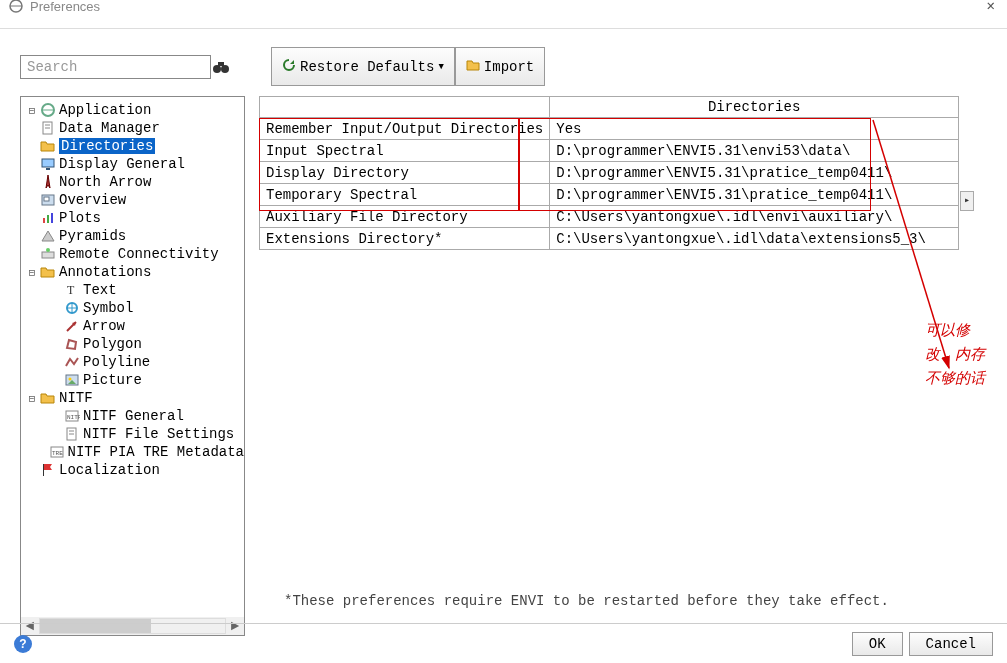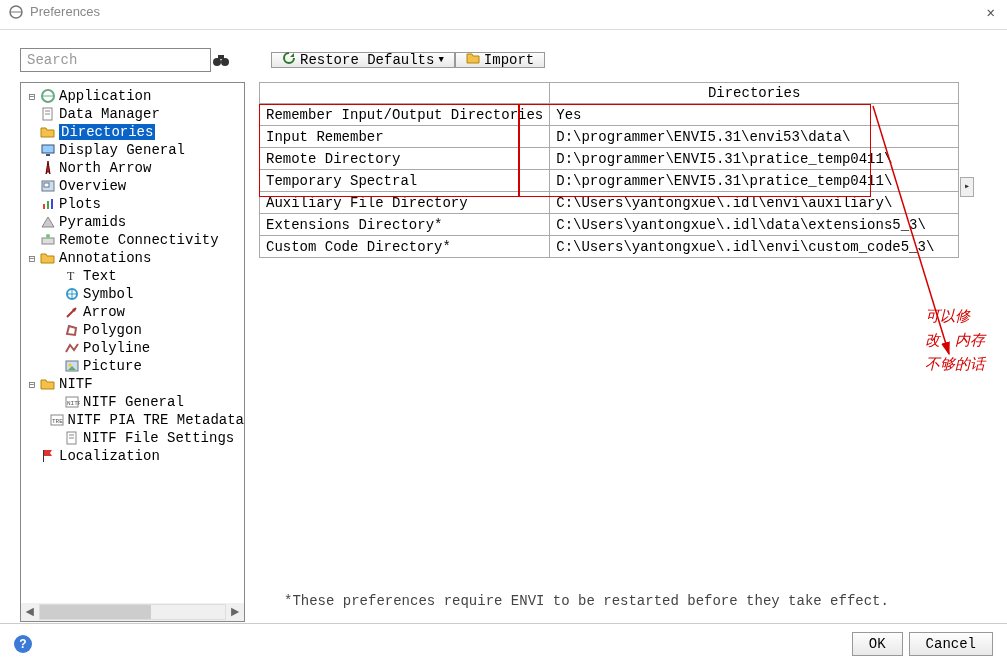--- a/index.html
+++ b/index.html
@@ -7,24 +7,24 @@
     margin: 0;
     font-family: "SimSun", "Courier New", monospace;
     font-size: 13px;
     background: #fff;
     width: 1007px;
     height: 663px;
     overflow: hidden;
     position: relative;
   }
   .titlebar {
-    height: 30px;
+    height: 16px;
     display: flex;
-    align-items: flex-start;
-    padding: 4px 8px;
+    align-items: flex-end;
+    padding: 14px 8px;
     border-bottom: 1px solid #ddd;
     background: #fff;
     color: #888;
   }
   .titlebar .app-icon {
     width: 16px; height: 16px; margin-right: 6px;
     display:inline-flex;align-items:center;justify-content:center;
   }
   .titlebar .title { flex:1; font-family: "Microsoft YaHei", sans-serif; font-size:13px; }
   .titlebar .close { font-size:14px; color:#555; padding:0 4px; cursor:default;}
@@ -47,21 +47,21 @@
     display:inline-flex;align-items:center;justify-content:center;
   }
   .btn {
     border:1px solid #999;
     background:linear-gradient(#fdfdfd,#e9e9e9);
     padding:3px 10px;
     display:inline-flex;align-items:center;gap:4px;
     font-family: "SimSun","Courier New",monospace;
     font-size:14px;
     cursor:default;
-    height:16px;
+    height:39px;
   }
   .btn .tri { font-size:9px; }
   .body {
     display:flex;
     padding: 0 20px 0 20px;
     height: 540px;
   }
   .tree-panel {
     width:225px;
     border:1px solid #888;
@@ -412,37 +412,37 @@
               <text x="3" y="11" font-size="6" fill="#555">NITF</text>
             </svg>
           </span>
           <span class="tlabel">NITF General</span>
         </div>
         <div class="tree-item">
           <span class="spacer" style="width:28px"></span>
           <span class="twisty"></span>
           <span class="ticon">
             <svg width="16" height="16" viewBox="0 0 16 16">
-              <rect x="2" y="3" width="12" height="10" fill="#fff" stroke="#888"></rect>
-              <text x="3" y="11" font-size="6" fill="#555">TRE</text>
-            </svg>
-          </span>
-          <span class="tlabel">NITF PIA TRE Metadata</span>
-        </div>
-        <div class="tree-item">
-          <span class="spacer" style="width:28px"></span>
-          <span class="twisty"></span>
-          <span class="ticon">
-            <svg width="16" height="16" viewBox="0 0 16 16">
               <rect x="3" y="2" width="9" height="12" fill="#fff" stroke="#888"></rect>
               <line x1="5" y1="5" x2="10" y2="5" stroke="#888"></line>
               <line x1="5" y1="8" x2="10" y2="8" stroke="#888"></line>
             </svg>
           </span>
           <span class="tlabel">NITF File Settings</span>
+        </div>
+        <div class="tree-item">
+          <span class="spacer" style="width:28px"></span>
+          <span class="twisty"></span>
+          <span class="ticon">
+            <svg width="16" height="16" viewBox="0 0 16 16">
+              <rect x="2" y="3" width="12" height="10" fill="#fff" stroke="#888"></rect>
+              <text x="3" y="11" font-size="6" fill="#555">TRE</text>
+            </svg>
+          </span>
+          <span class="tlabel">NITF PIA TRE Metadata</span>
         </div>
         <div class="tree-item">
           <span class="spacer" style="width:4px"></span>
           <span class="twisty"></span>
           <span class="ticon">
             <svg width="16" height="16" viewBox="0 0 16 16">
               <rect x="3" y="2" width="1" height="12" fill="#333"></rect>
               <path d="M4 2 h8 l-2 3 l2 3 h-8 z" fill="#d33"></path>
             </svg>
           </span>
@@ -465,42 +465,38 @@
         <th style="width:260px;border-right:1px solid #aaa;"></th>
         <th>Directories</th>
       </tr>
       </tbody>
         <tbody id="grid-body">
           <tr>
             <td class="lbl">Remember Input/Output Directories</td>
             <td>Yes</td>
           </tr>
           <tr>
-            <td class="lbl">Input Remember</td>
+            <td class="lbl">Input Spectral</td>
             <td>D:\programmer\ENVI5.31\envi53\data\</td>
           </tr>
           <tr>
-            <td class="lbl">Remote Directory</td>
+            <td class="lbl">Display Directory</td>
             <td>D:\programmer\ENVI5.31\pratice_temp0411\</td>
           </tr>
           <tr>
             <td class="lbl">Temporary Spectral</td>
             <td>D:\programmer\ENVI5.31\pratice_temp0411\</td>
           </tr>
           <tr>
             <td class="lbl">Auxiliary File Directory</td>
             <td>C:\Users\yantongxue\.idl\envi\auxiliary\</td>
           </tr>
           <tr>
             <td class="lbl">Extensions Directory*</td>
             <td>C:\Users\yantongxue\.idl\data\extensions5_3\</td>
-          </tr>
-          <tr>
-            <td class="lbl">Custom Code Directory*</td>
-            <td>C:\Users\yantongxue\.idl\envi\custom_code5_3\</td>
           </tr>
         </tbody>
     </table>
 
     <div class="redbox" style="left:14px;top:22px;width:260px;height:93px;"></div>
     <div class="redbox" style="left:274px;top:22px;width:352px;height:93px;"></div>
 
     <div class="row-arrow" style="left:715px;top:95px;height:20px;line-height:18px;">▸</div>
 
     <svg class="arrow-svg" style="left:626px;top:22px;width:100px;height:270px;">

